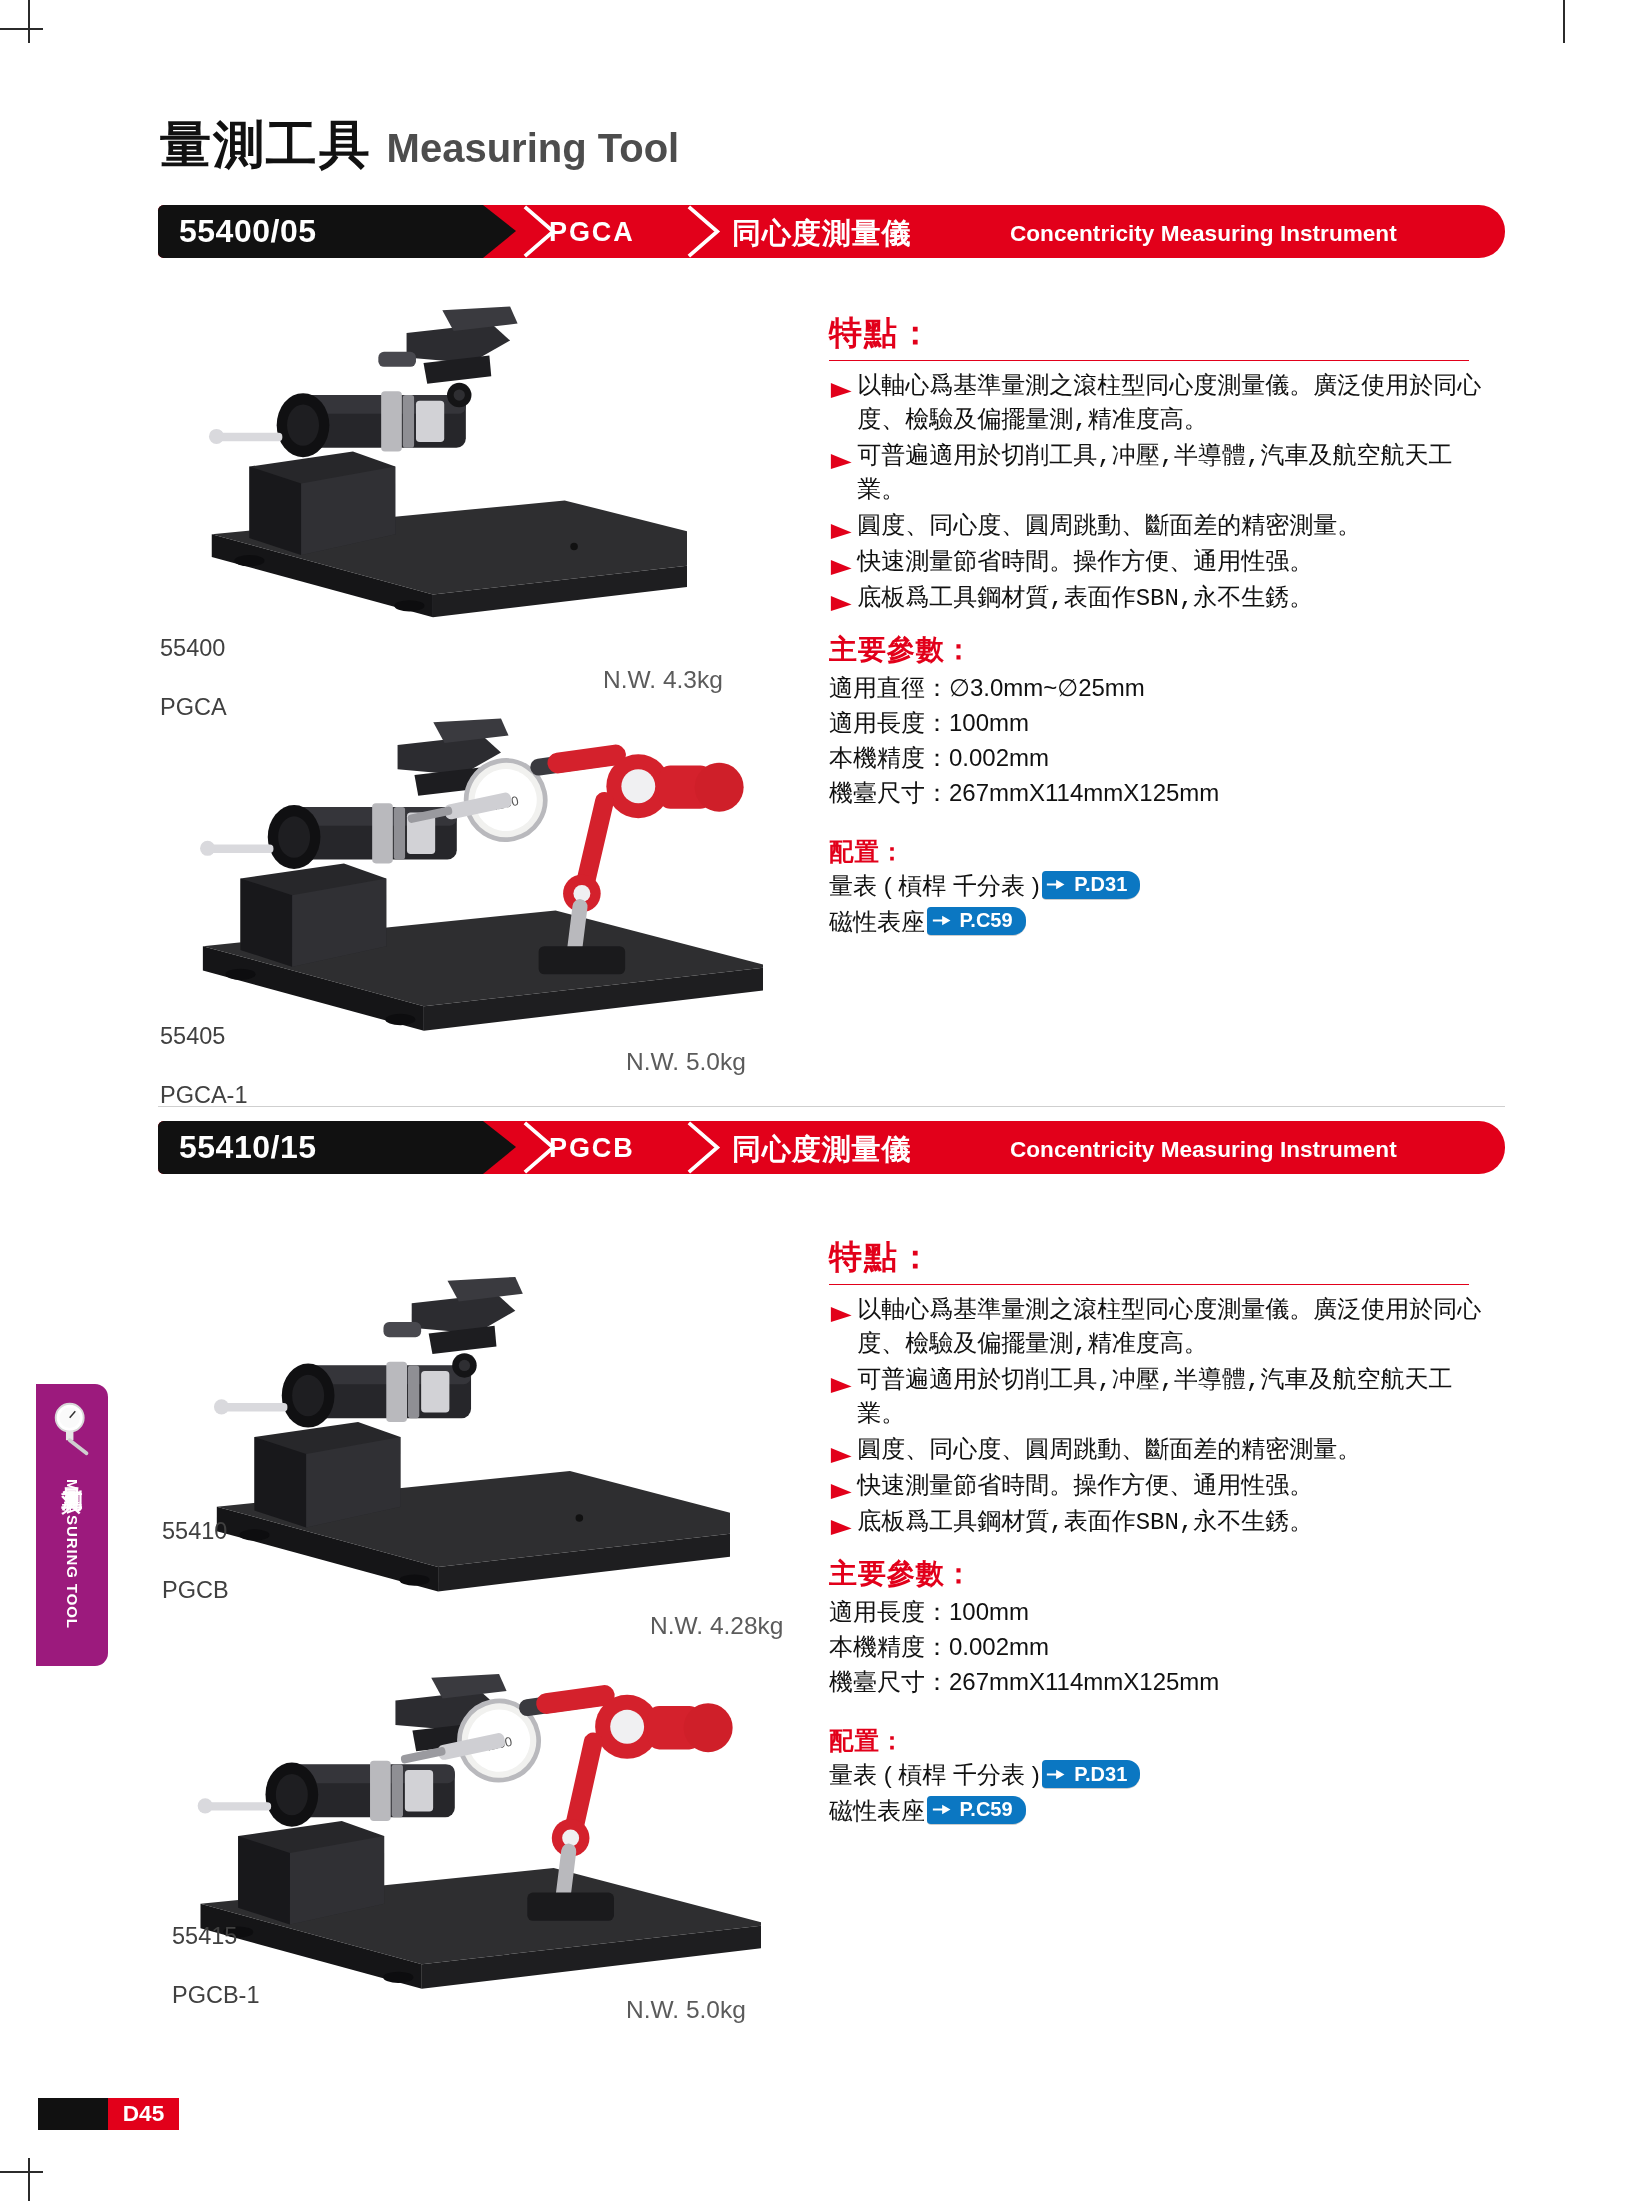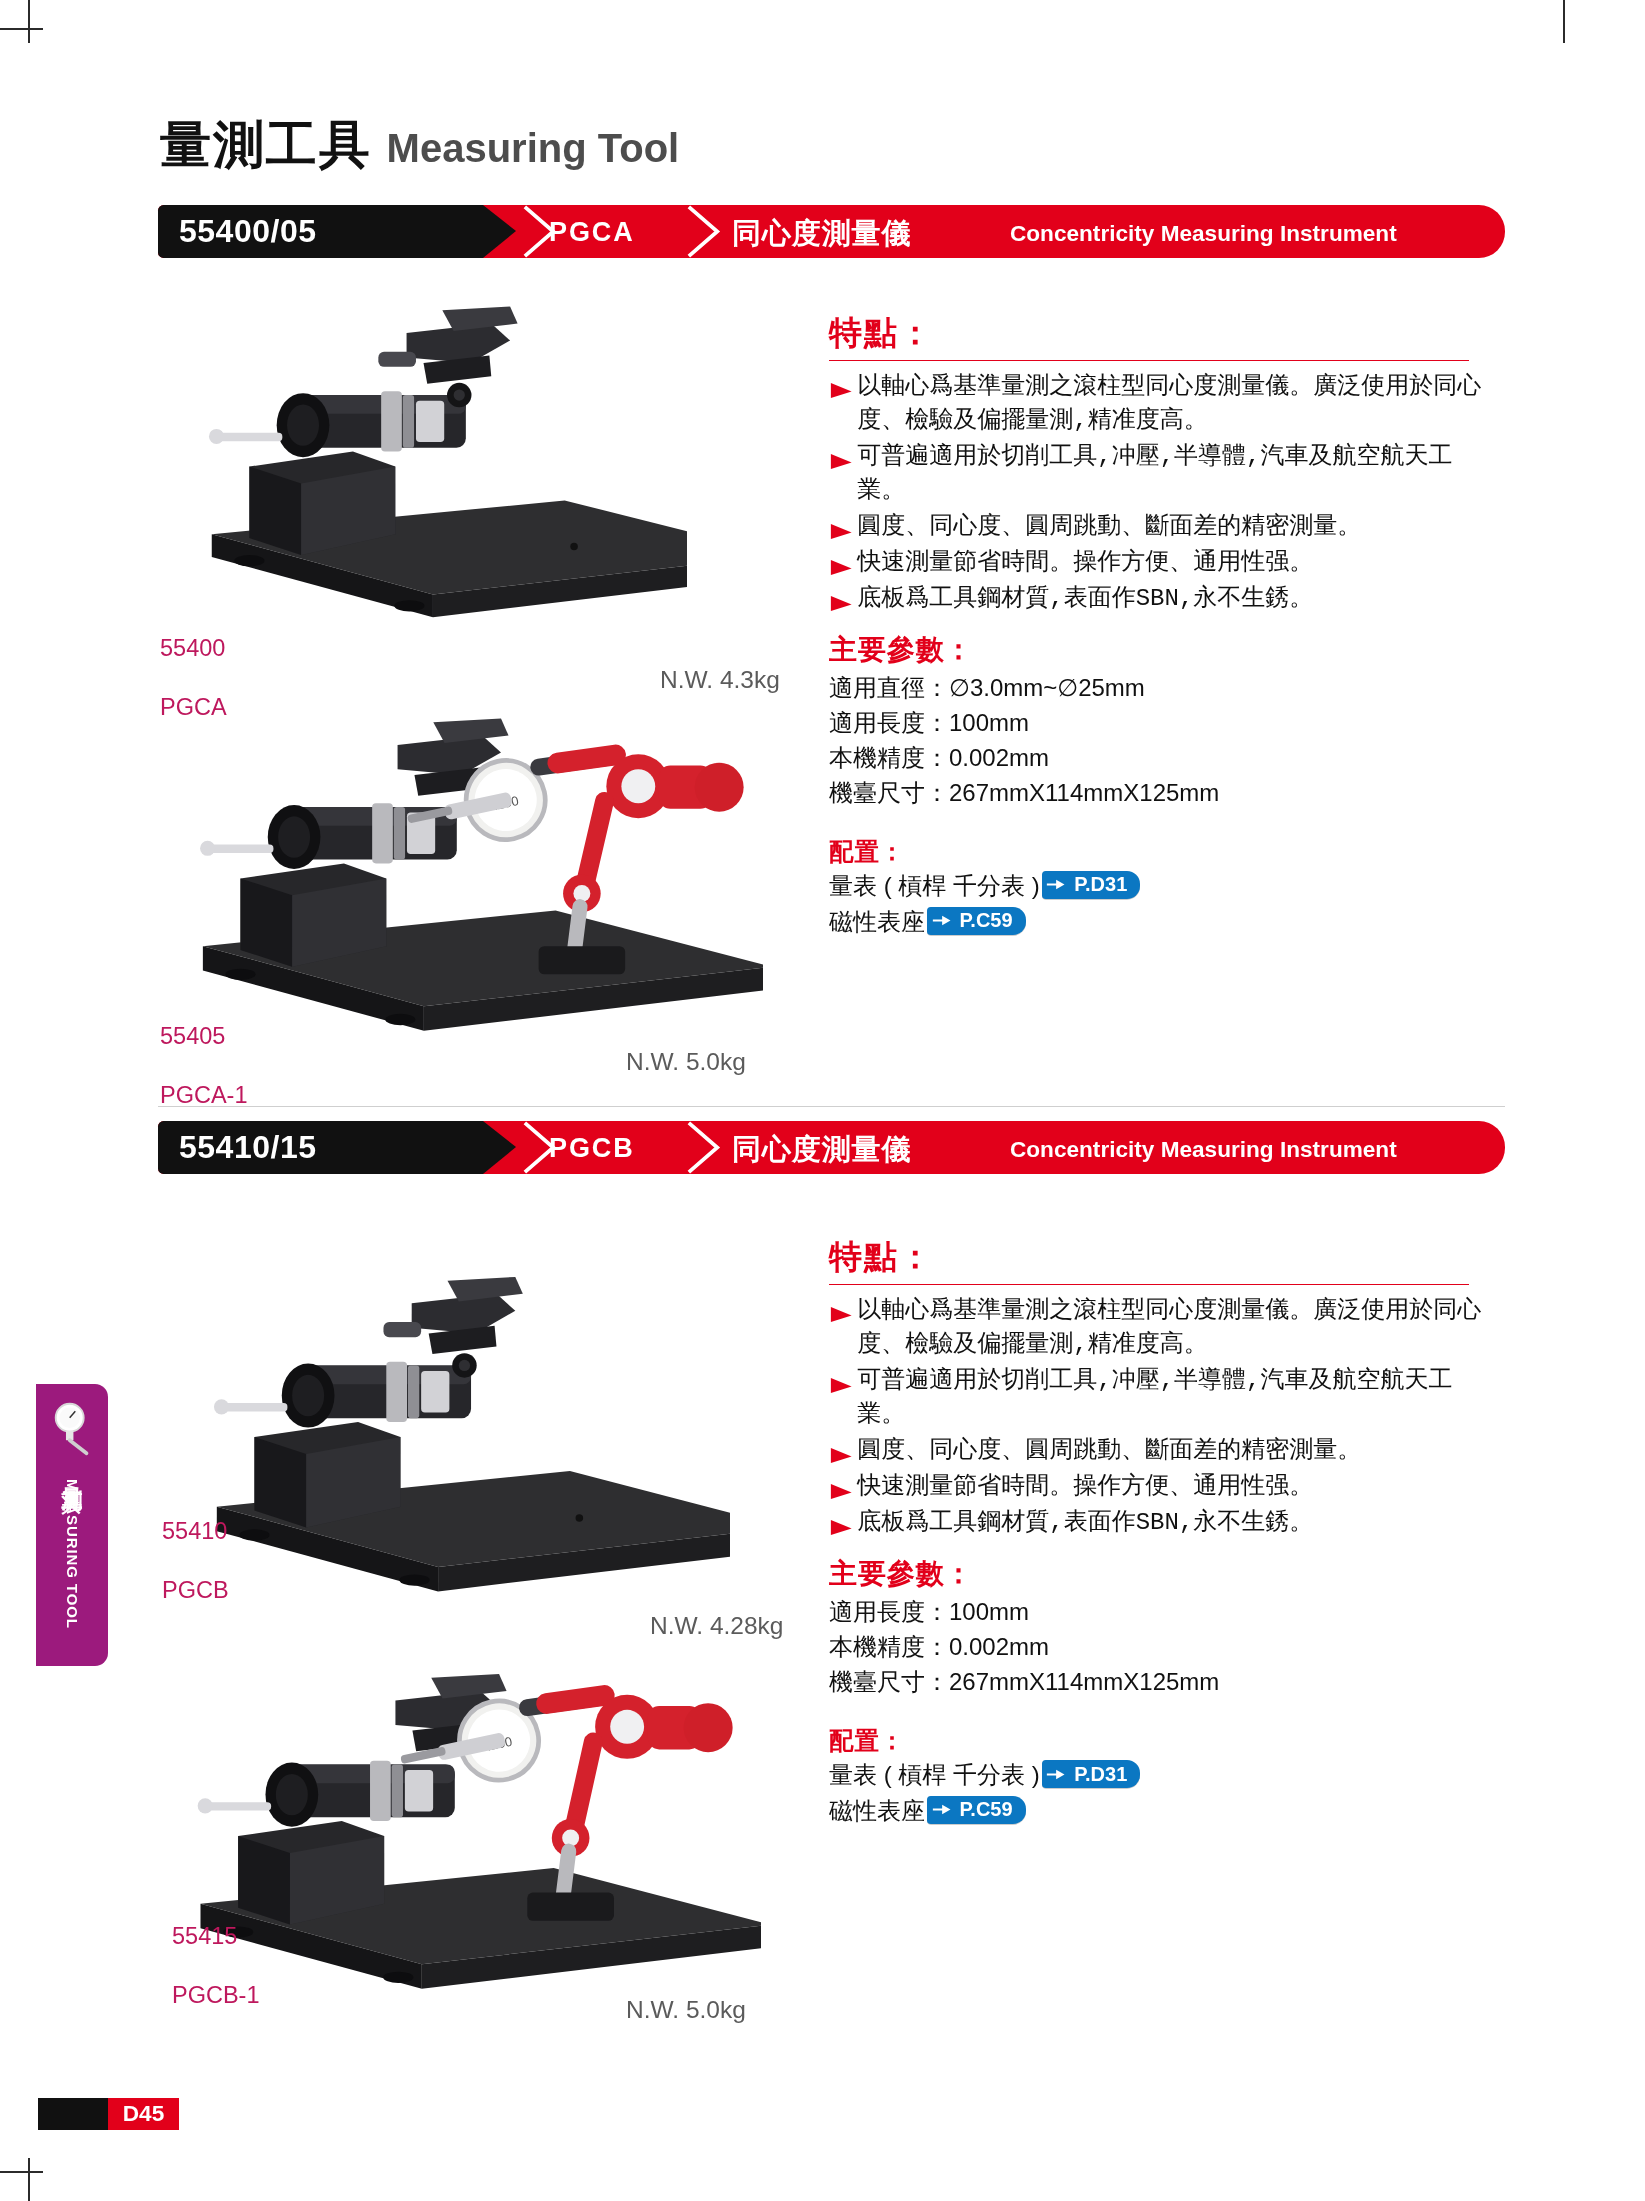--- a/index.html
+++ b/index.html
@@ -199,21 +199,21 @@
   .pageref .hand svg { display: block; }
 
   
   .photo {
     position: absolute;
   }
   .label {
     position: absolute;
     font-size: 23.5px;
     line-height: 1.25;
-    color: #be185d;
+    color: #404040;
     white-space: pre-line;
   }
   .nw {
     position: absolute;
     font-size: 24.5px;
     color: #5b5b5b;
   }
 
   
   .divider {
@@ -355,21 +355,21 @@
     <rect x="232" y="74" width="40" height="16" rx="6" fill="#48484e"></rect>
 
     <circle cx="318" cy="120" r="13" fill="#141416"></circle>
     <circle cx="318" cy="120" r="6" fill="#2e2e32"></circle>
   </svg>
 </div>
 <div class="label" style="left:160px; top:605px;">
   <div>55400</div>
   <div>PGCA</div>
 </div>
-<div class="nw" style="left:660px; top:666px;">N.W. 4.3kg</div>
+<div class="nw" style="left:603px; top:666px;">N.W. 4.3kg</div>
 
 <div class="photo" style="left:160px; top:664px;">
   <svg class="machine" width="603" height="395" viewBox="0 0 640 420">
 
     <path d="M45 300 L420 262 L650 322 L280 364 Z" fill="#2e2e30"></path>
     <path d="M45 300 L45 326 L280 390 L280 364 Z" fill="#151517"></path>
     <path d="M280 364 L280 390 L650 346 L650 322 Z" fill="#1e1e20"></path>
     <ellipse cx="85" cy="330" rx="16" ry="6" fill="#0d0d0f"></ellipse>
     <ellipse cx="255" cy="378" rx="16" ry="6" fill="#0d0d0f"></ellipse>
 

